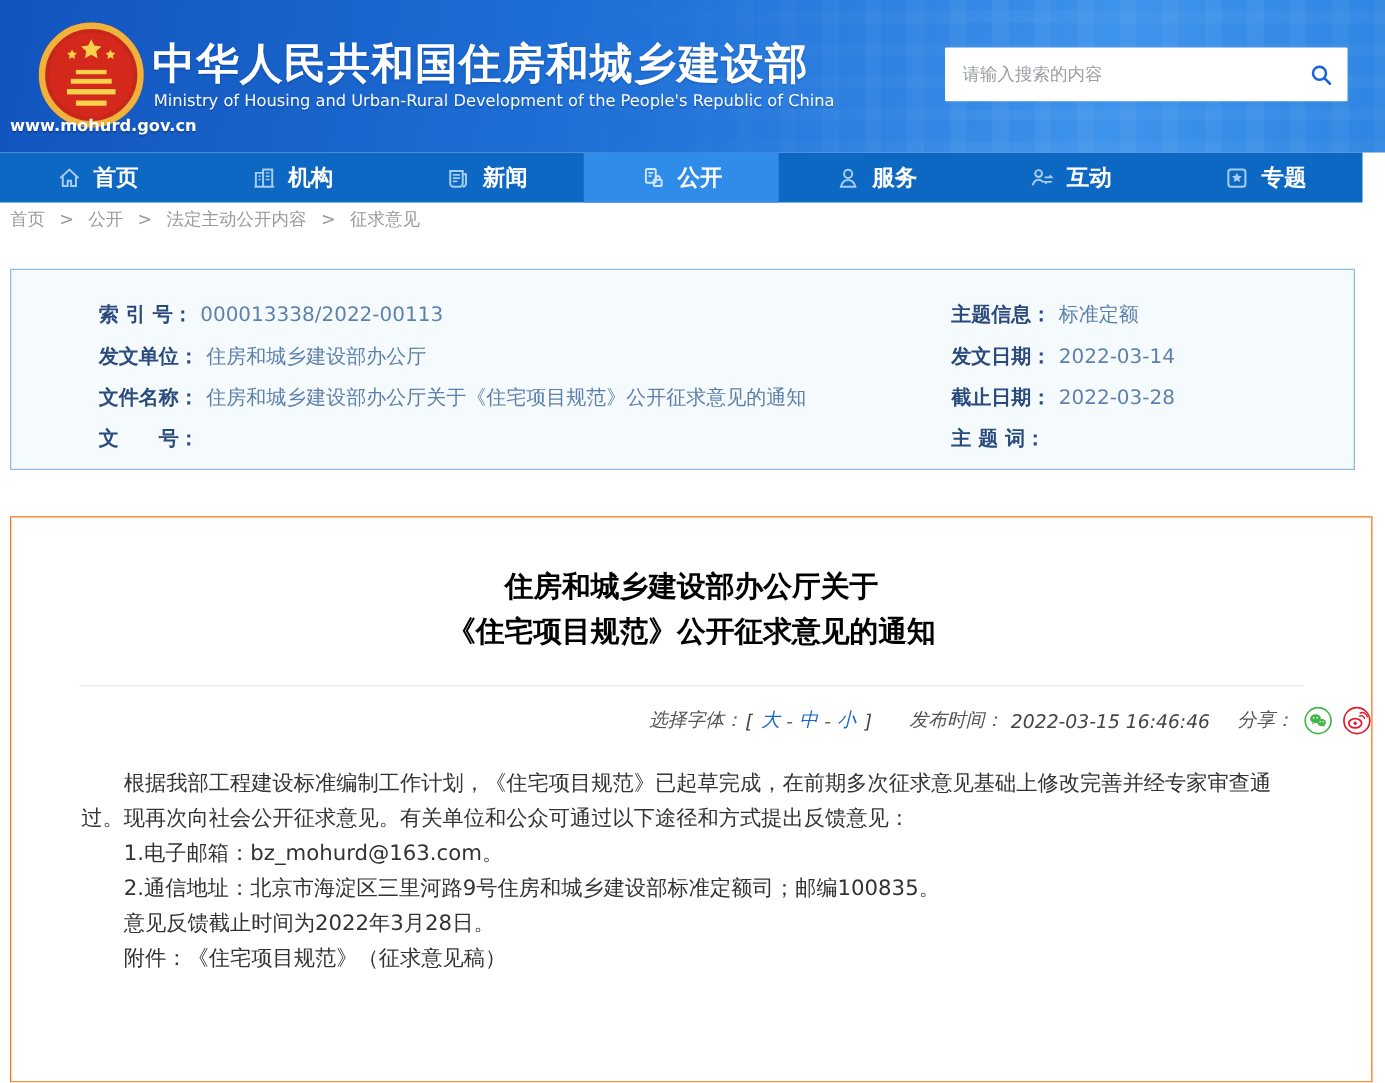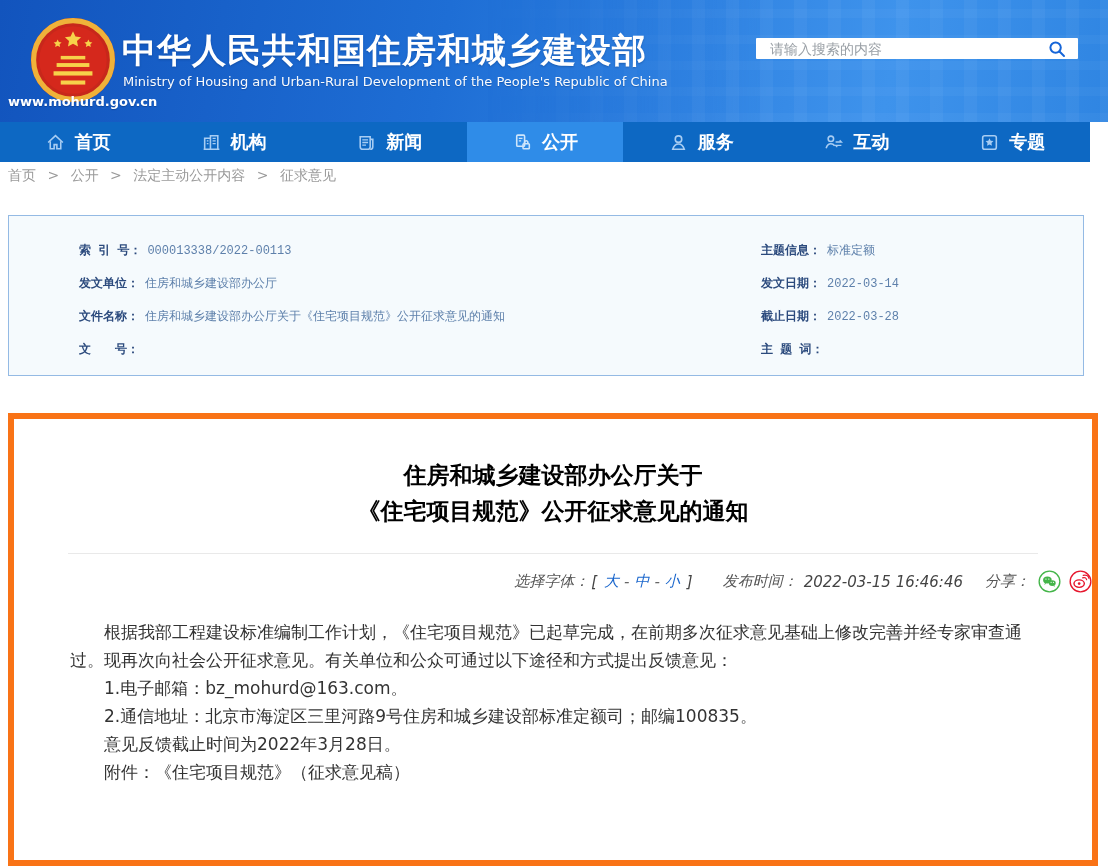--- a/index.html
+++ b/index.html
@@ -29,21 +29,21 @@
   }
   .title-en {
     position:absolute; top:74px; left:123px; color:rgba(255,255,255,.97); font-size:13px;
     white-space:nowrap; text-shadow:0 1px 1px rgba(0,40,100,.3);
   }
   .site-url {
     position:absolute; top:94px; left:8px; color:#fff; font-size:13px; font-weight:bold;
     text-shadow:0 1px 1px rgba(0,40,100,.4);
   }
   .search-box {
-    position:absolute; top:38px; right:30px; width:322px; height:21px; background:#fff;
+    position:absolute; top:38px; right:30px; width:322px; height:43px; background:#fff;
     display:flex; align-items:center; border-radius:1px;gap:44px;
   }
   .search-box input {
     flex:1; height:100%; border:none; outline:none; font-size:14px; padding:0 6px 0 14px;
     color:#333; background:transparent; font-family:inherit;
   }
   .search-box input::placeholder { color:#9aa0a6; }
   .search-btn { width:42px; height:100%; display:flex; align-items:center; justify-content:center; cursor:pointer; }
 
   
@@ -64,28 +64,28 @@
   .breadcrumb .sep { margin:0 7px; color:#9a9a9a; }
 
   
   .meta-box {
     position:absolute; top:215px; left:8px; width:1076px; height:161px;
     border:1px solid #94bae4; background:#f5fafd;
   }
   .meta-col { position:absolute; top:19px; }
   .meta-col.left  { left:70px;  width:640px; }
   .meta-col.right { left:752px; width:300px; }
-  .meta-row { height:33px; line-height:33px; font-size:12px; white-space:nowrap;font-family:Liberation Mono, monospace; }
+  .meta-row { height:33px; line-height:33px; font-size:16px; white-space:nowrap; }
   .meta-label { color:#2b4a7d; font-weight:bold; }
   .meta-value { color:#5e80ab; margin-left:6px; }
 
   
   .article-card {
     position:absolute; top:413px; left:8px; width:1090px; height:453px;
-    border:6px solid #f97316; background:#fff;
+    border:1px solid #f97316; background:#fff;
   }
   .article-title { margin-top:38px; text-align:center; font-size:23px; font-weight:bold; color:#000; line-height:36px; }
   .divider { margin:24px 54px 0; border-top:1px solid #e9e9e9; height:0; }
   .article-meta {
     margin-top:16px; display:flex; justify-content:flex-end; align-items:center;
     font-size:15px; color:#555;font-style:italic;
   }
   .fs-label { color:#555; }
   .fs-bracket { color:#444; margin:0 2px; }
   .fs-option { color:#1a66cc; cursor:pointer; margin:0 5px; }

